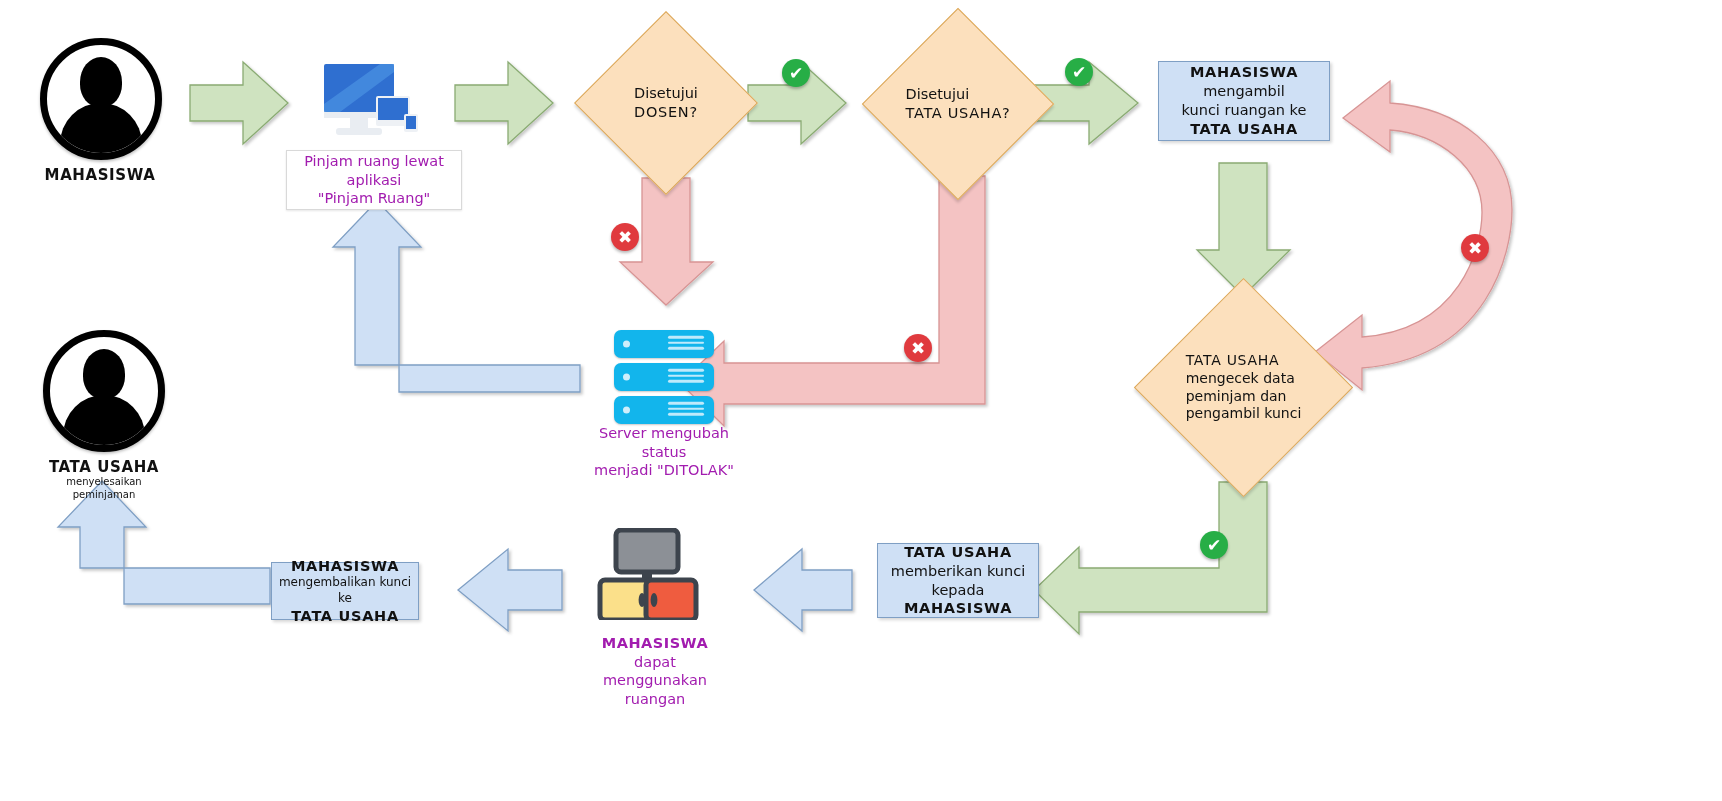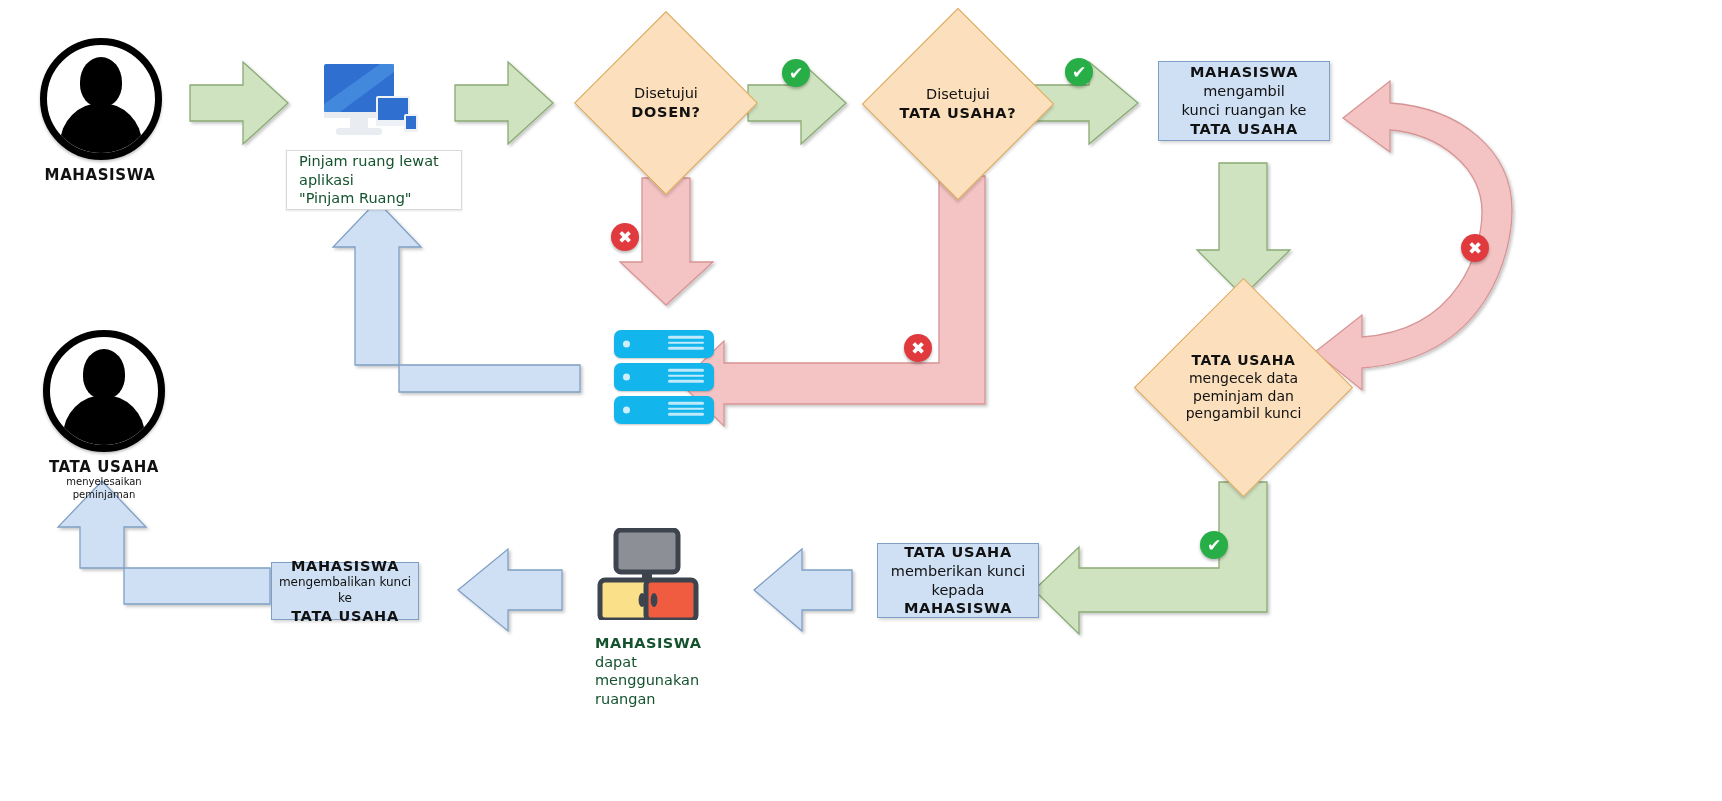--- a/index.html
+++ b/index.html
@@ -70,22 +70,22 @@
     font-weight: normal;
   }
 
   
   .caption {
     position: absolute;
     background: #ffffff;
     border: 1px solid #d9d9d9;
     font-size: 14.5px;
     line-height: 1.28;
-    color: #14532d;
-    text-align: left;
+    color: #a21caf;
+    text-align: center;
     padding: 1px 12px;
     box-sizing: border-box;
     box-shadow: 0 1px 2px rgba(0,0,0,0.10);
   }
   .caption b { font-weight: bold; letter-spacing: 0.5px; }
 
   
   .procbox {
     position: absolute;
     background: #cfe0f5;
@@ -115,26 +115,26 @@
     box-shadow: 2px 2px 3px rgba(0,0,0,0.16);
     box-sizing: border-box;
   }
   .diamond-text {
     position: absolute;
     left: 0; top: 0;
     width: 100%; height: 100%;
     display: flex;
     align-items: center;
     justify-content: center;
-    text-align: center;
+    text-align: left;
     font-size: 14.5px;
     line-height: 1.3;
     color: #111111;
   }
-  .diamond-text b { font-weight: bold; letter-spacing: 0.7px; }
+  .diamond-text b { font-weight: normal; letter-spacing: 0.7px; }
 
   
   .badge {
     position: absolute;
     width: 28px; height: 28px;
     border-radius: 50%;
     display: flex;
     align-items: center;
     justify-content: center;
     color: #ffffff;
@@ -326,20 +326,24 @@
     </div>
     <div class="server-unit">
       <span class="server-dot"></span>
       <span class="server-lines">
           <i></i>
           <i></i>
           <i></i>
         </span>
     </div>
   </div>
+  <div class="caption" style="left:578px; top:423px; width:172px; border:none; box-shadow:none; background:transparent;">
+    <div>Server mengubah status</div>
+    <div>menjadi "DITOLAK"</div>
+  </div>
 
   <div class="diamond-wrap" style="left:1166px; top:310px; width:155px; height:155px;">
     <div class="diamond-shape"></div>
     <div class="diamond-text">
       <div style="font-size:14px; line-height:1.26; white-space:nowrap;">
         <b>TATA USAHA</b>
         <div>mengecek data</div>
         <div>peminjam dan</div>
         <div>pengambil kunci</div>
       </div>

